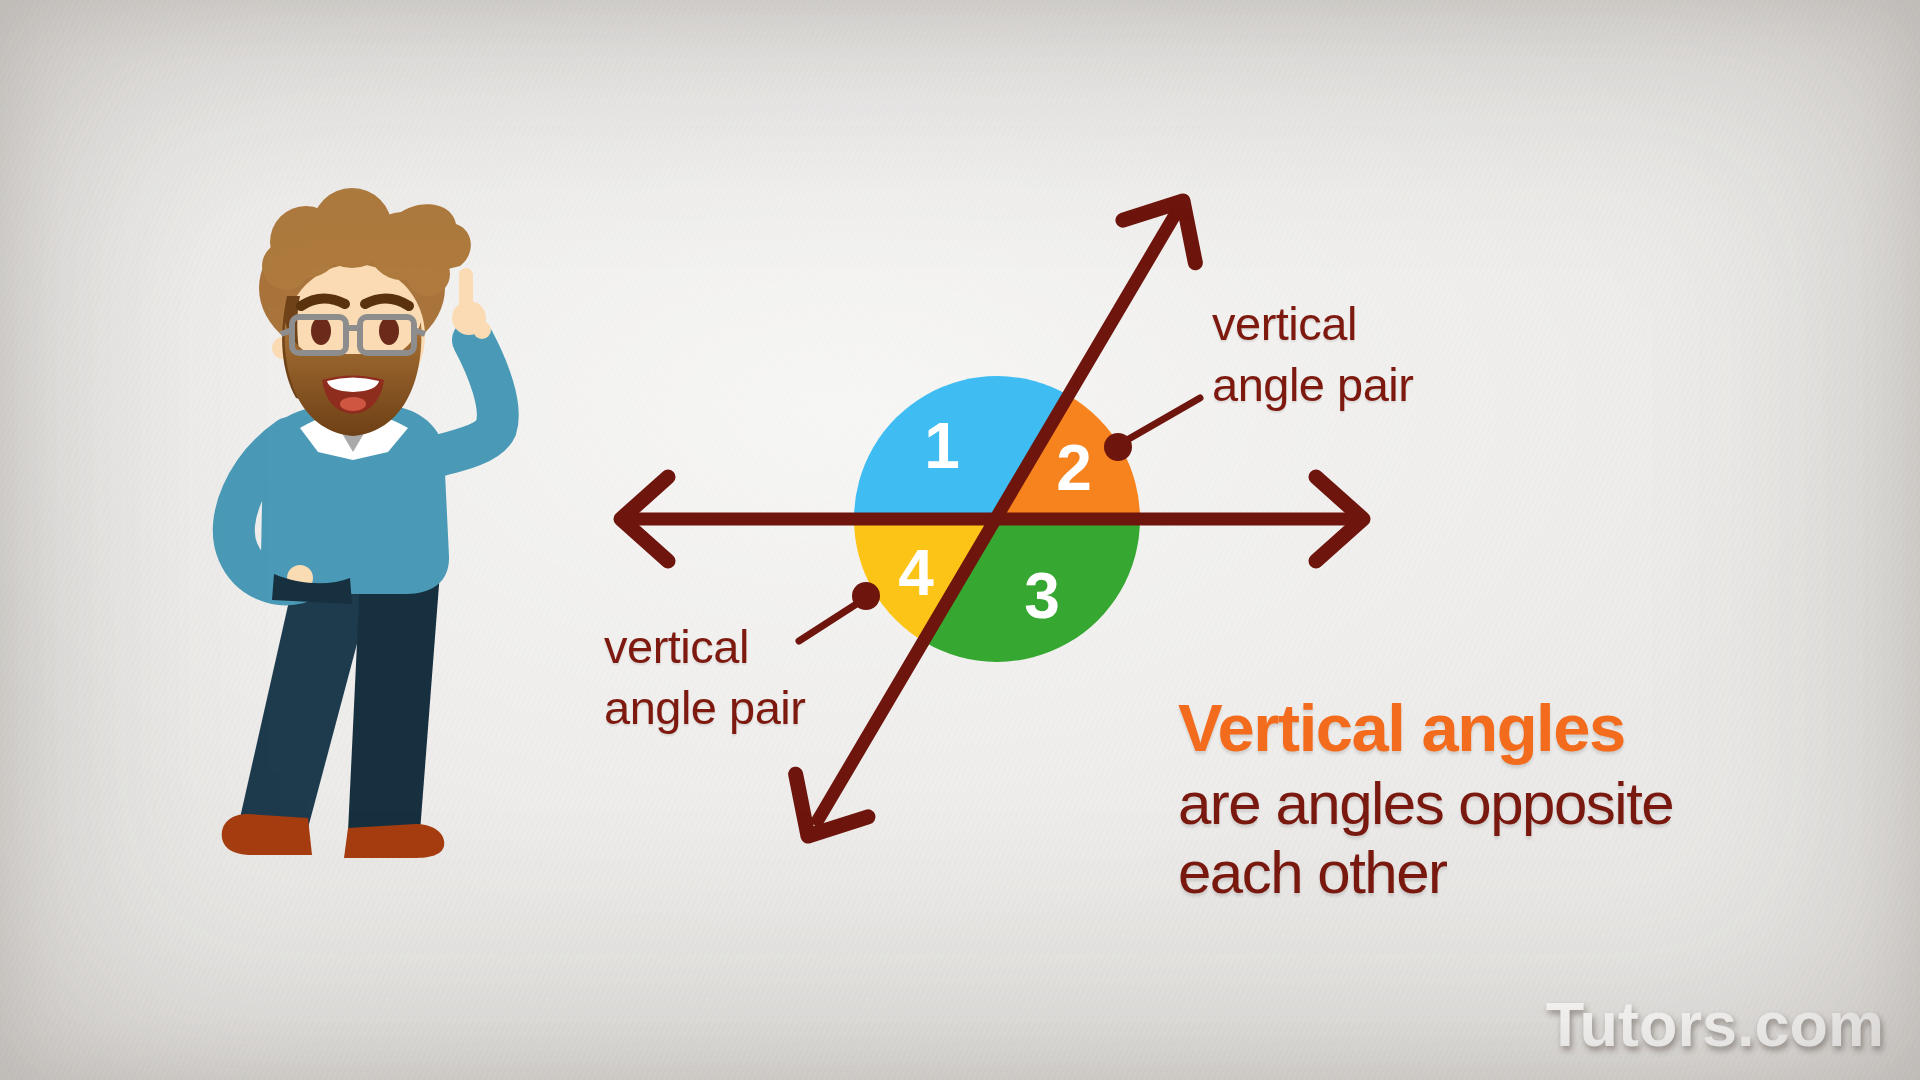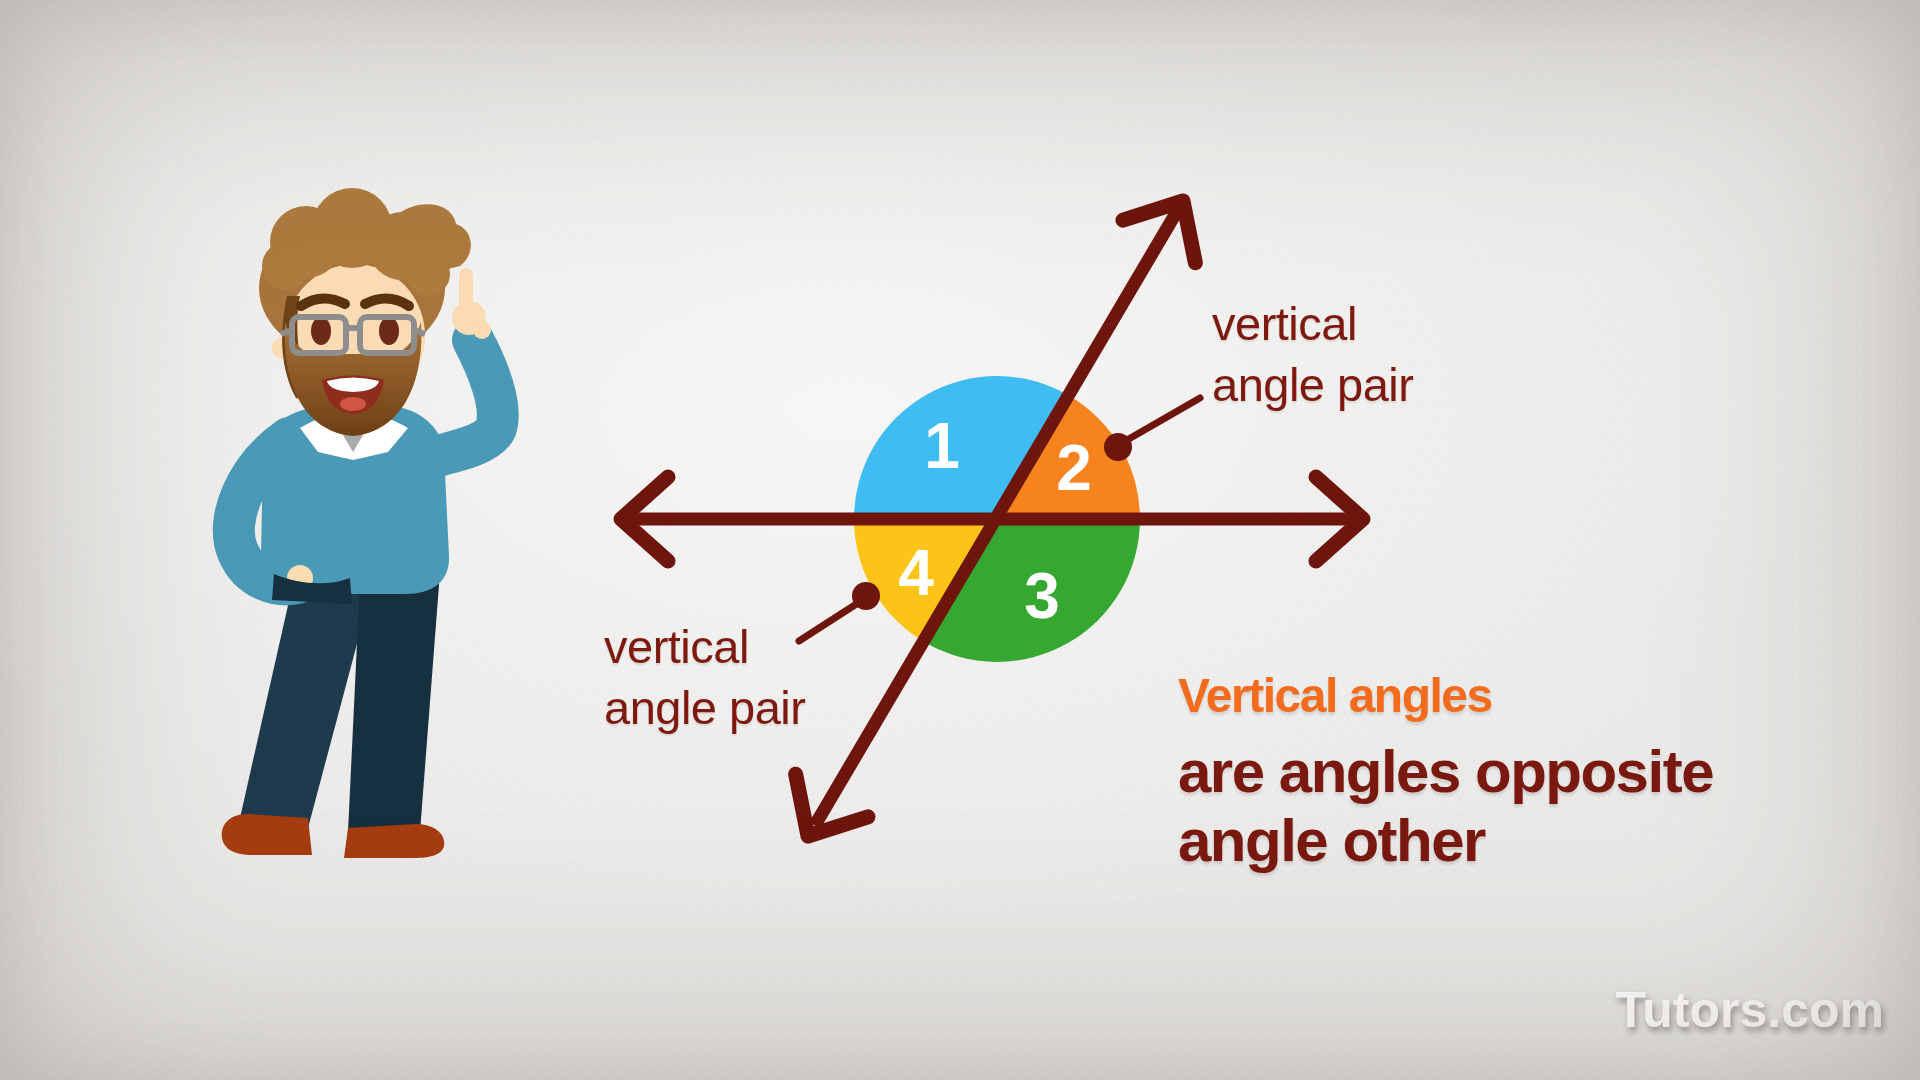--- a/index.html
+++ b/index.html
@@ -20,31 +20,31 @@
   .pair-label {
     position:absolute; font-weight:normal; font-size:47px; line-height:61px;
     color:#7d190e; letter-spacing:-0.5px; white-space:nowrap;
     text-shadow:0 2px 2px rgba(0,0,0,0.10);
   }
   #pair-top    { left:1212px; top:293px; }
   #pair-bottom { left:604px;  top:616px; }
 
   .caption { position:absolute; left:1178px; top:655px; white-space:nowrap; }
   .caption-title {
-    font-weight:bold; font-size:48px; line-height:82px; letter-spacing:-1.5px;
-    color:#f36b1c; text-shadow:0 3px 3px rgba(0,0,0,0.12);
+    font-weight:bold; font-size:67px; line-height:82px; letter-spacing:-1.5px;
+    color:#f36b1c; text-shadow:0 3px 3px rgba(0,0,0,0.12);margin-top:32px;
   }
   .caption-body {
-    font-weight:bold; font-size:60px; line-height:69px; letter-spacing:-1.5px;
+    font-weight:normal; font-size:60px; line-height:69px; letter-spacing:-1.5px;
     color:#7a190f; text-shadow:0 3px 3px rgba(0,0,0,0.12);
   }
 
   .watermark {
-    position:absolute; right:36px; bottom:41px;
-    font-weight:bold; font-size:50px; color:#ffffff;
+    position:absolute; right:36px; bottom:20px;
+    font-weight:bold; font-size:63px; color:#ffffff;
     text-shadow:2px 4px 6px rgba(60,50,45,0.45);
     white-space:nowrap;
   }
 
   .angle-number {
     font-family:"Liberation Sans","DejaVu Sans",sans-serif;
     font-weight:bold; font-size:64px;
   }
   .diagram-line { fill:none; stroke-width:13; stroke-linecap:round; }
   .chevron { fill:none; stroke-width:15; stroke-linecap:round; stroke-linejoin:round; }
@@ -160,19 +160,19 @@
   </div>
 
   <div class="pair-label" id="pair-bottom">
     <div>vertical</div>
     <div>angle pair</div>
   </div>
 
   <div class="caption">
     <div class="caption-title">Vertical angles</div>
     <div class="caption-body">are angles opposite</div>
-    <div class="caption-body">angle other</div>
+    <div class="caption-body">each other</div>
   </div>
 
   <div class="watermark">Tutors.com</div>
 
   <div class="vignette"></div>
 </div>
 
 </body></html>

